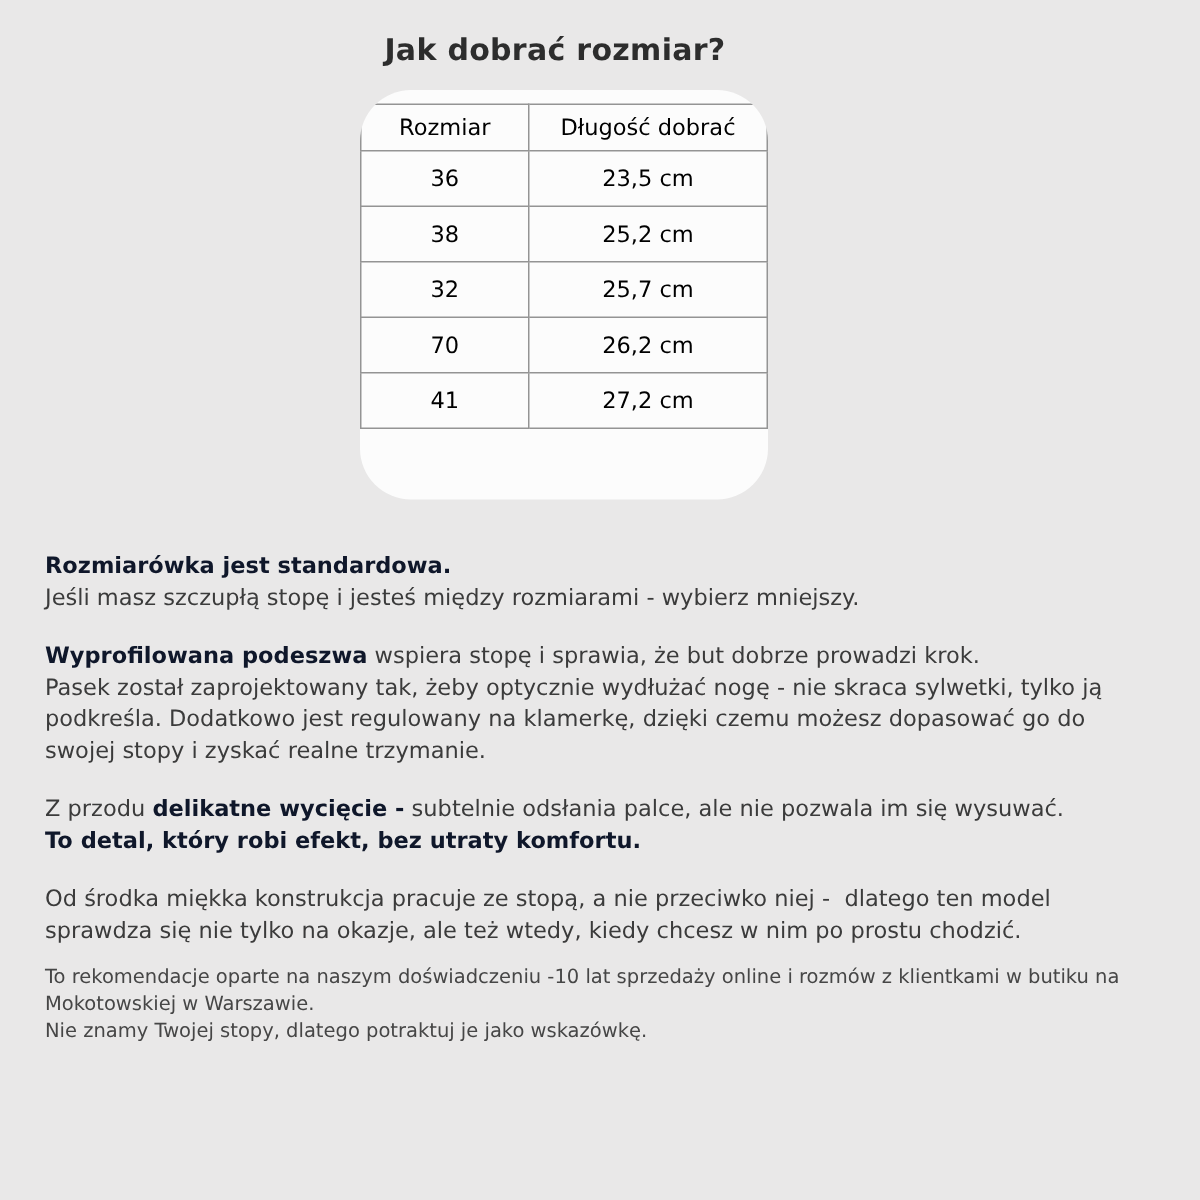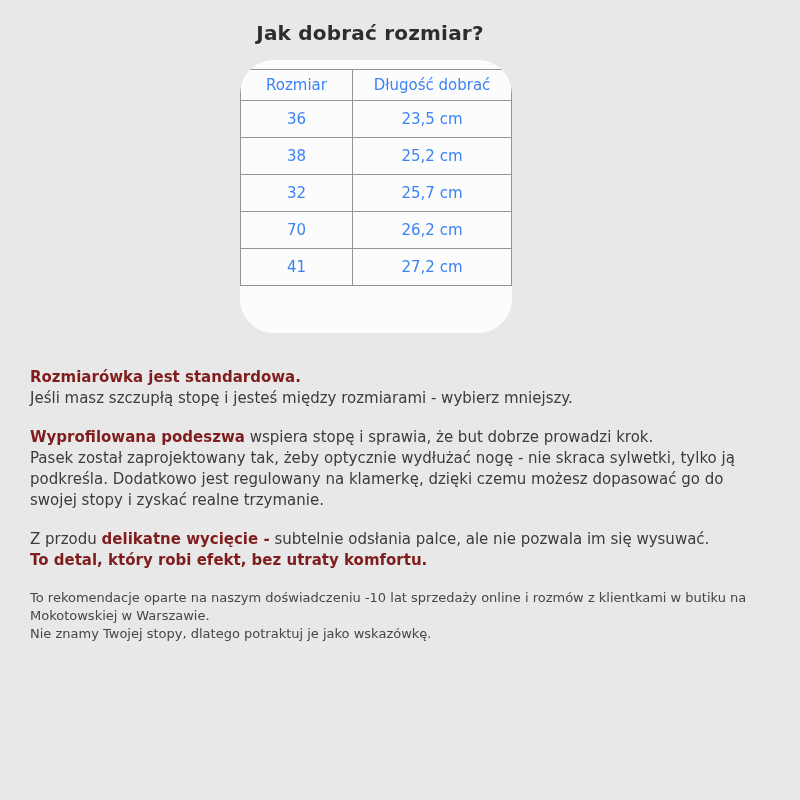--- a/index.html
+++ b/index.html
@@ -11,35 +11,35 @@
     position:absolute;top:21px;left:0;width:740px;margin:0;
     text-align:center;font-size:20px;font-weight:bold;color:#2d2d2d;letter-spacing:.2px;
   }
   .card{
     position:absolute;left:240px;top:60px;width:272px;height:273px;
     background:#fcfcfc;border-radius:34px;overflow:hidden;
   }
   .size-table{
     position:absolute;top:9px;left:0;width:272px;
     border-collapse:collapse;table-layout:fixed;
-    font-size:15px;color:#3b82f6;
+    font-size:15px;color:#000000;
   }
   .size-table th,.size-table td{
     border:1px solid #949494;text-align:center;vertical-align:middle;
     font-weight:400;padding:0;
   }
   .size-table thead tr{height:31px;}
   .size-table tbody tr{height:37px;}
   .col-size{width:112px;}
   .body-text{
     position:absolute;top:367px;left:0;width:800px;box-sizing:border-box;
     padding:0 25px 0 30px;font-size:15px;line-height:21px;color:#3b3b3b;
   }
   .para{margin:0 0 18px;white-space:pre-wrap;}
-  .para .b{font-weight:bold;color:#7f1d1d;}
+  .para .b{font-weight:bold;color:#0f172a;}
   .para.tight{margin-bottom:12px;}
   .para.small{font-size:13px;line-height:18px;color:#464646;margin-bottom:0;}
 </style>
 </head>
 <body>
 
 <div class="canvas">
 
   <h1 class="title">Jak dobrać rozmiar?</h1>
 
@@ -85,18 +85,19 @@
     <p class="para"><span class="b">Rozmiarówka jest standardowa.</span><span>
 Jeśli masz szczupłą stopę i jesteś między rozmiarami - wybierz mniejszy.</span></p>
 
 
     <p class="para"><span class="b">Wyprofilowana podeszwa</span><span> wspiera stopę i sprawia, że but dobrze prowadzi krok.
 Pasek został zaprojektowany tak, żeby optycznie wydłużać nogę - nie skraca sylwetki, tylko ją podkreśla. Dodatkowo jest regulowany na klamerkę, dzięki czemu możesz dopasować go do swojej stopy i zyskać realne trzymanie.</span></p>
 
     <p class="para"><span>Z przodu </span><span class="b">delikatne wycięcie -</span><span> subtelnie odsłania palce, ale nie pozwala im się wysuwać.
 </span><span class="b">To detal, który robi efekt, bez utraty komfortu.</span></p>
 
+    <p class="para tight"><span>Od środka miękka konstrukcja pracuje ze stopą, a nie przeciwko niej -  dlatego ten model sprawdza się nie tylko na okazje, ale też wtedy, kiedy chcesz w nim po prostu chodzić.</span></p>
 
     <p class="para small"><span>To rekomendacje oparte na naszym doświadczeniu -10 lat sprzedaży online i rozmów z klientkami w butiku na Mokotowskiej w Warszawie.
 Nie znamy Twojej stopy, dlatego potraktuj je jako wskazówkę.</span></p>
 
   </div>
 </div>
 
 </body></html>

